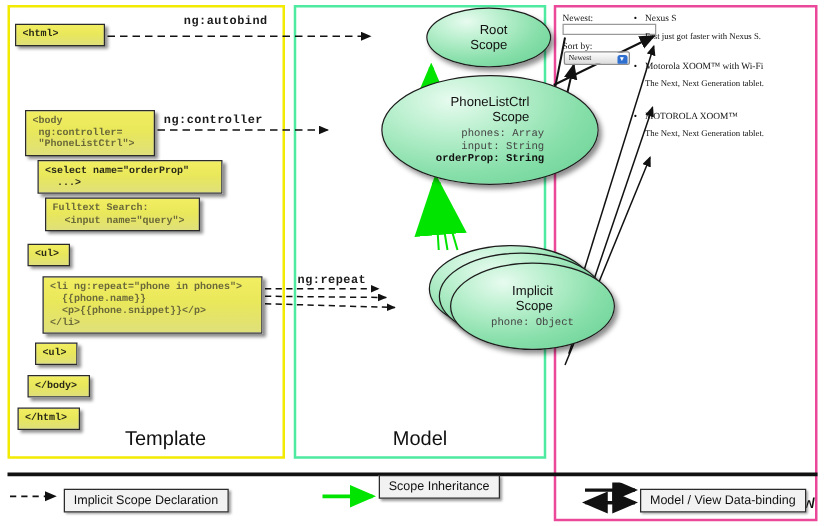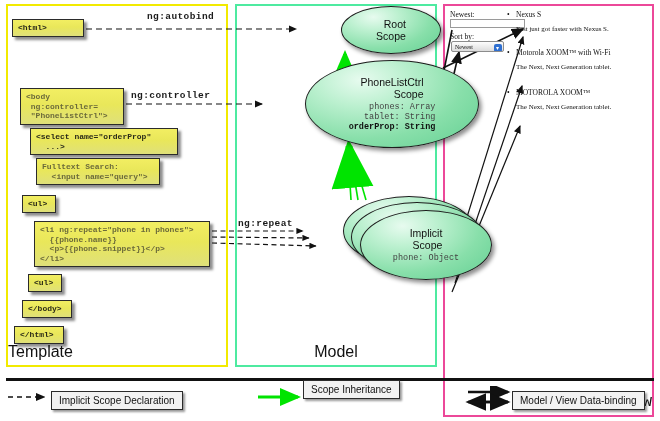--- a/index.html
+++ b/index.html
@@ -9,21 +9,21 @@
   #stage{position:absolute;left:0;top:0;width:660px;height:421px;background:#fff;}
 
   
   .panel{position:absolute;background:#ffffff;box-sizing:border-box;}
   #panel-template{left:6px;  top:4px;  width:222px; height:363px; border:2px solid #f2ea00;}
   #panel-model{   left:235px;top:4px;  width:202px; height:363px; border:2px solid #4deaa0;}
   #panel-view{    left:443px;top:4px;  width:211px; height:413px; border:2px solid #ec4899;font-family:Liberation Mono, monospace;}
 
   .panel-label{position:absolute;bottom:4px;width:100%;text-align:center;
                font-size:16px;color:#111;letter-spacing:0px;}
-  #panel-template .panel-label{text-align:left;}
+  #panel-template .panel-label{text-align:left;padding-left:92px;}
   #panel-view .panel-label{text-align:right;padding-right:60px;}
 
   
   #wires{position:absolute;left:0;top:0;width:660px;height:421px;pointer-events:none;}
 
   
   .code{position:absolute;box-sizing:border-box;border:1.5px solid #2b2b2b;
         background:linear-gradient(180deg,#f2ee62 0%,#e9e75a 45%,#dfe07a 100%);
         box-shadow:2.5px 2.5px 2.5px rgba(0,0,0,.45);
         font-family:"Liberation Mono","DejaVu Sans Mono",monospace;
@@ -190,21 +190,21 @@
       </div>
   </div>
 
   <div class="scope" id="scope-plc">
     <div class="title">
         <div>PhoneListCtrl</div>
         <div>Scope</div>
       </div>
     <div class="props">
       <div>phones: Array</div>
-      <div>tablet: String</div>
+      <div>input: String</div>
       <div><b>orderProp: String</b></div>
     </div>
   </div>
 
   <div class="scope" id="scope-rep3"></div>
   <div class="scope" id="scope-rep2"></div>
   <div class="scope" id="scope-rep1">
     <div class="title">
         <div>Implicit</div>
         <div>Scope</div>

